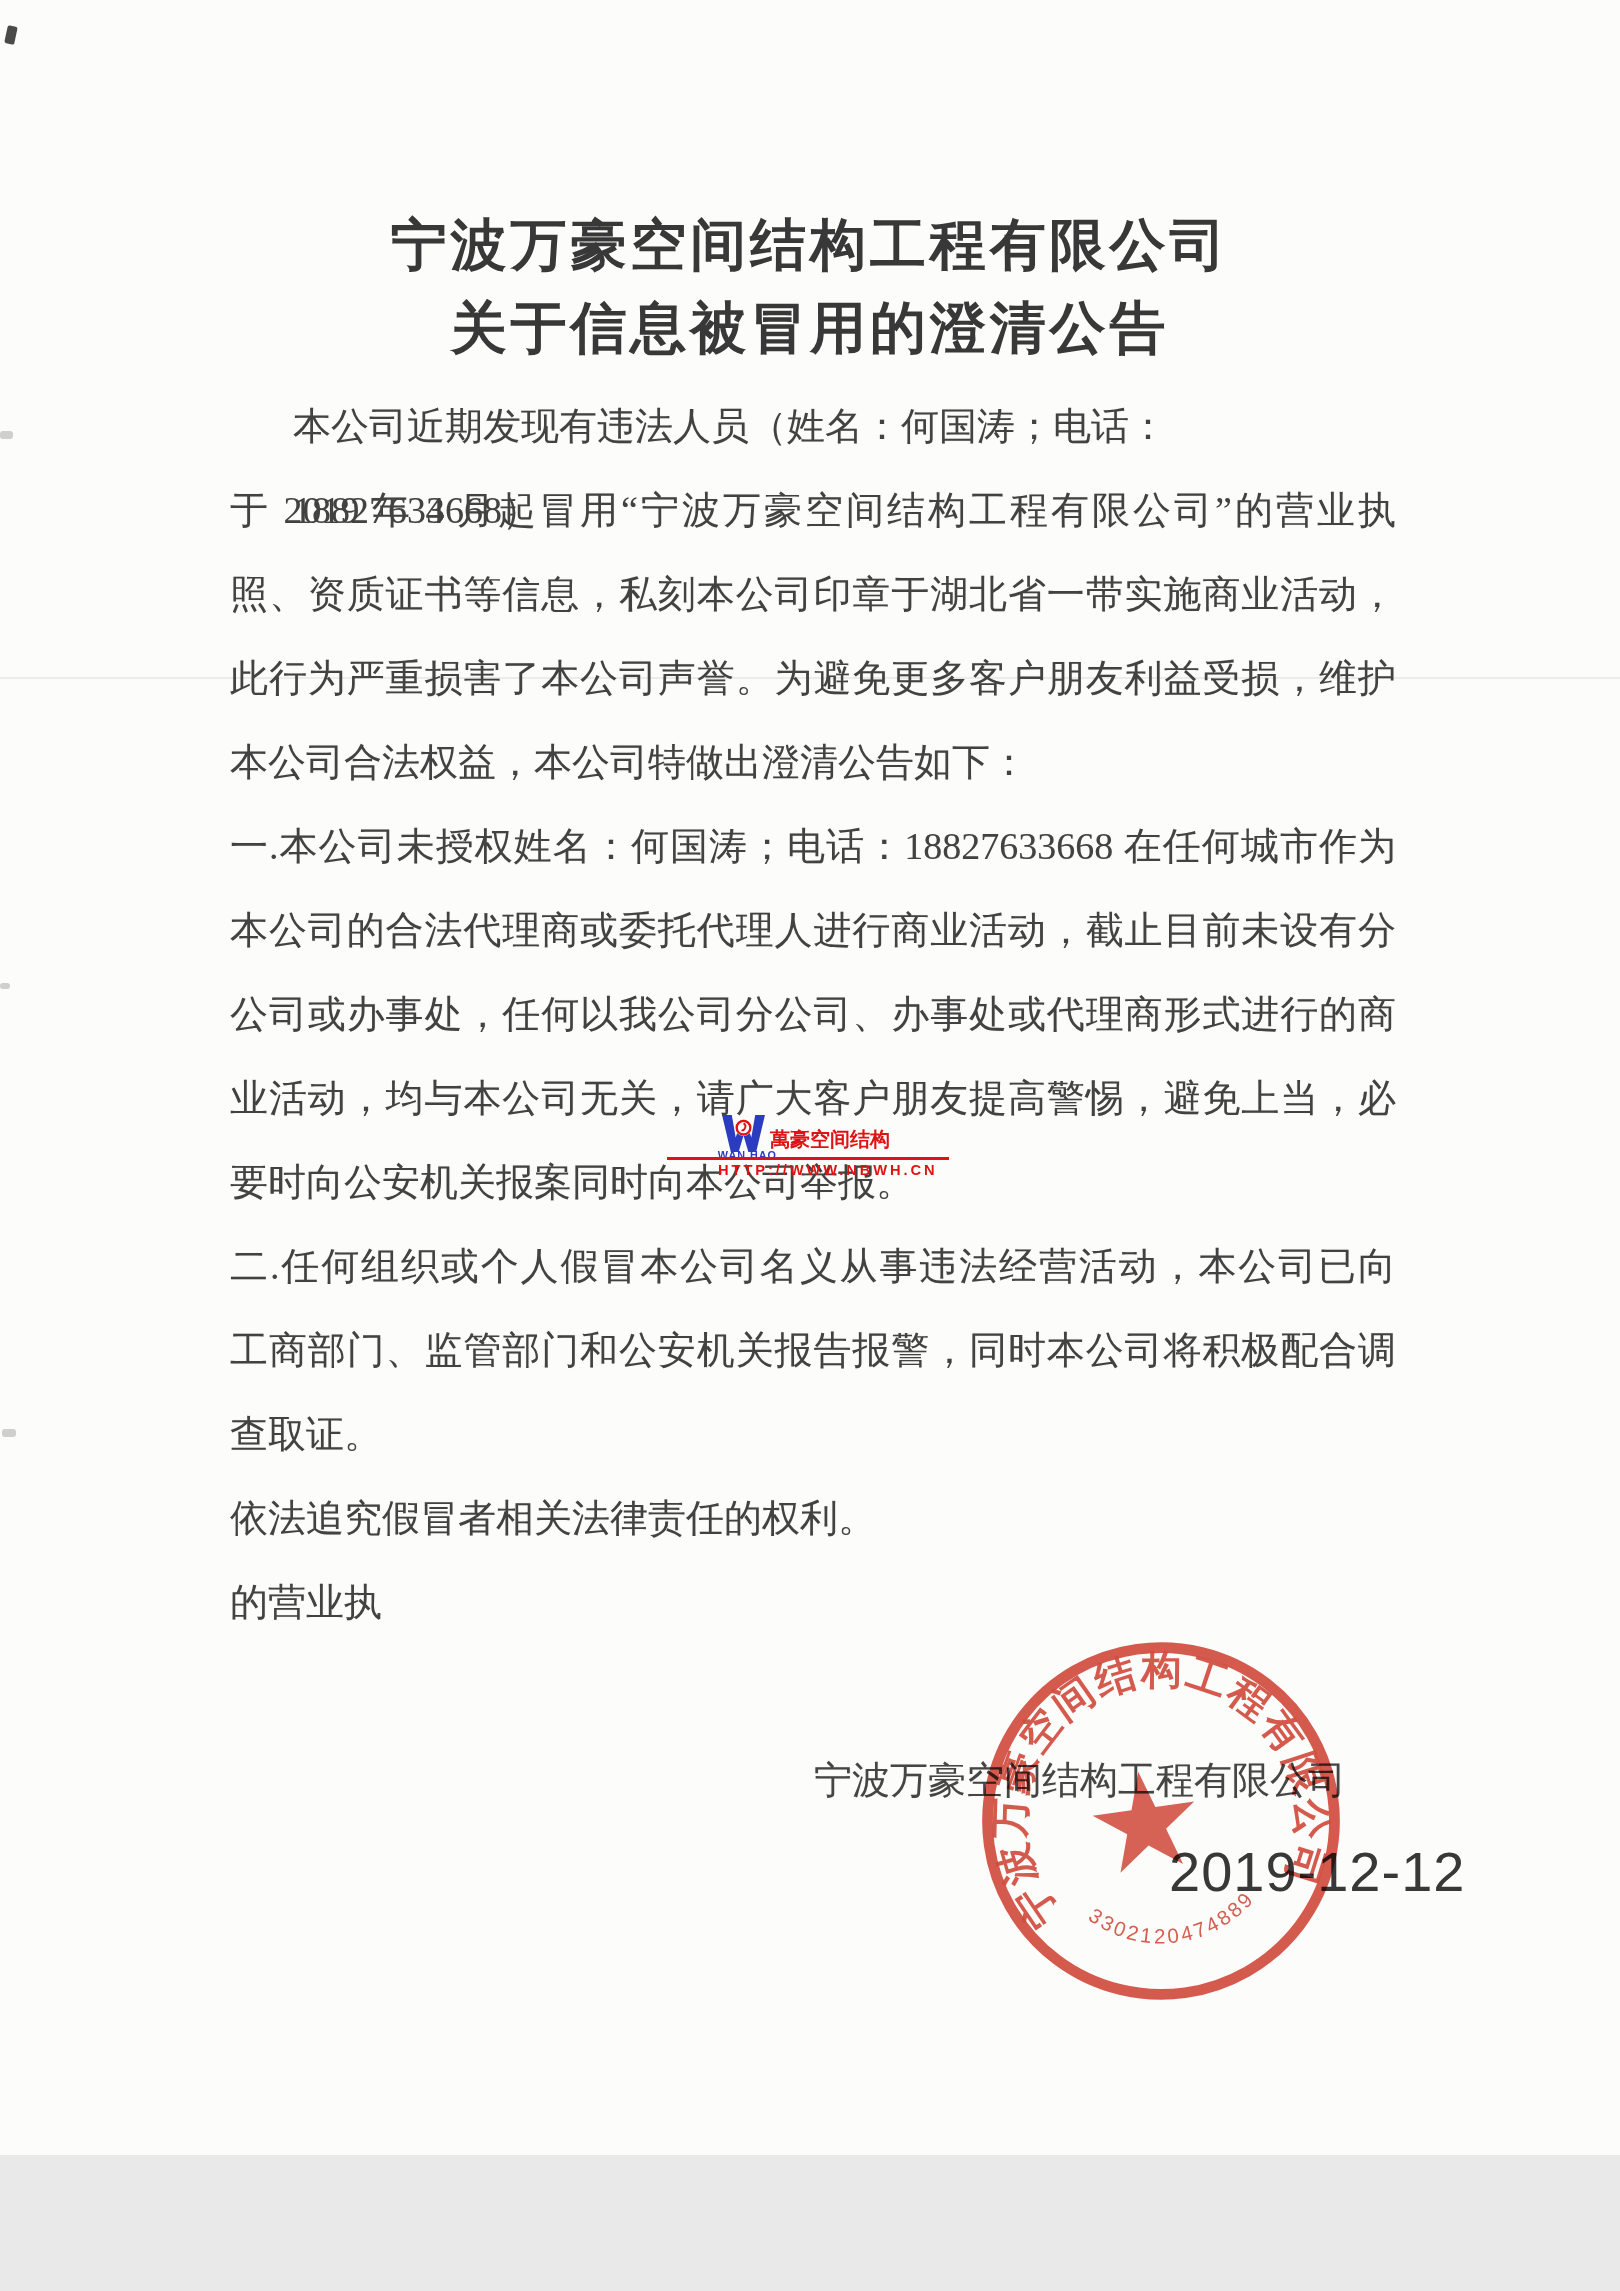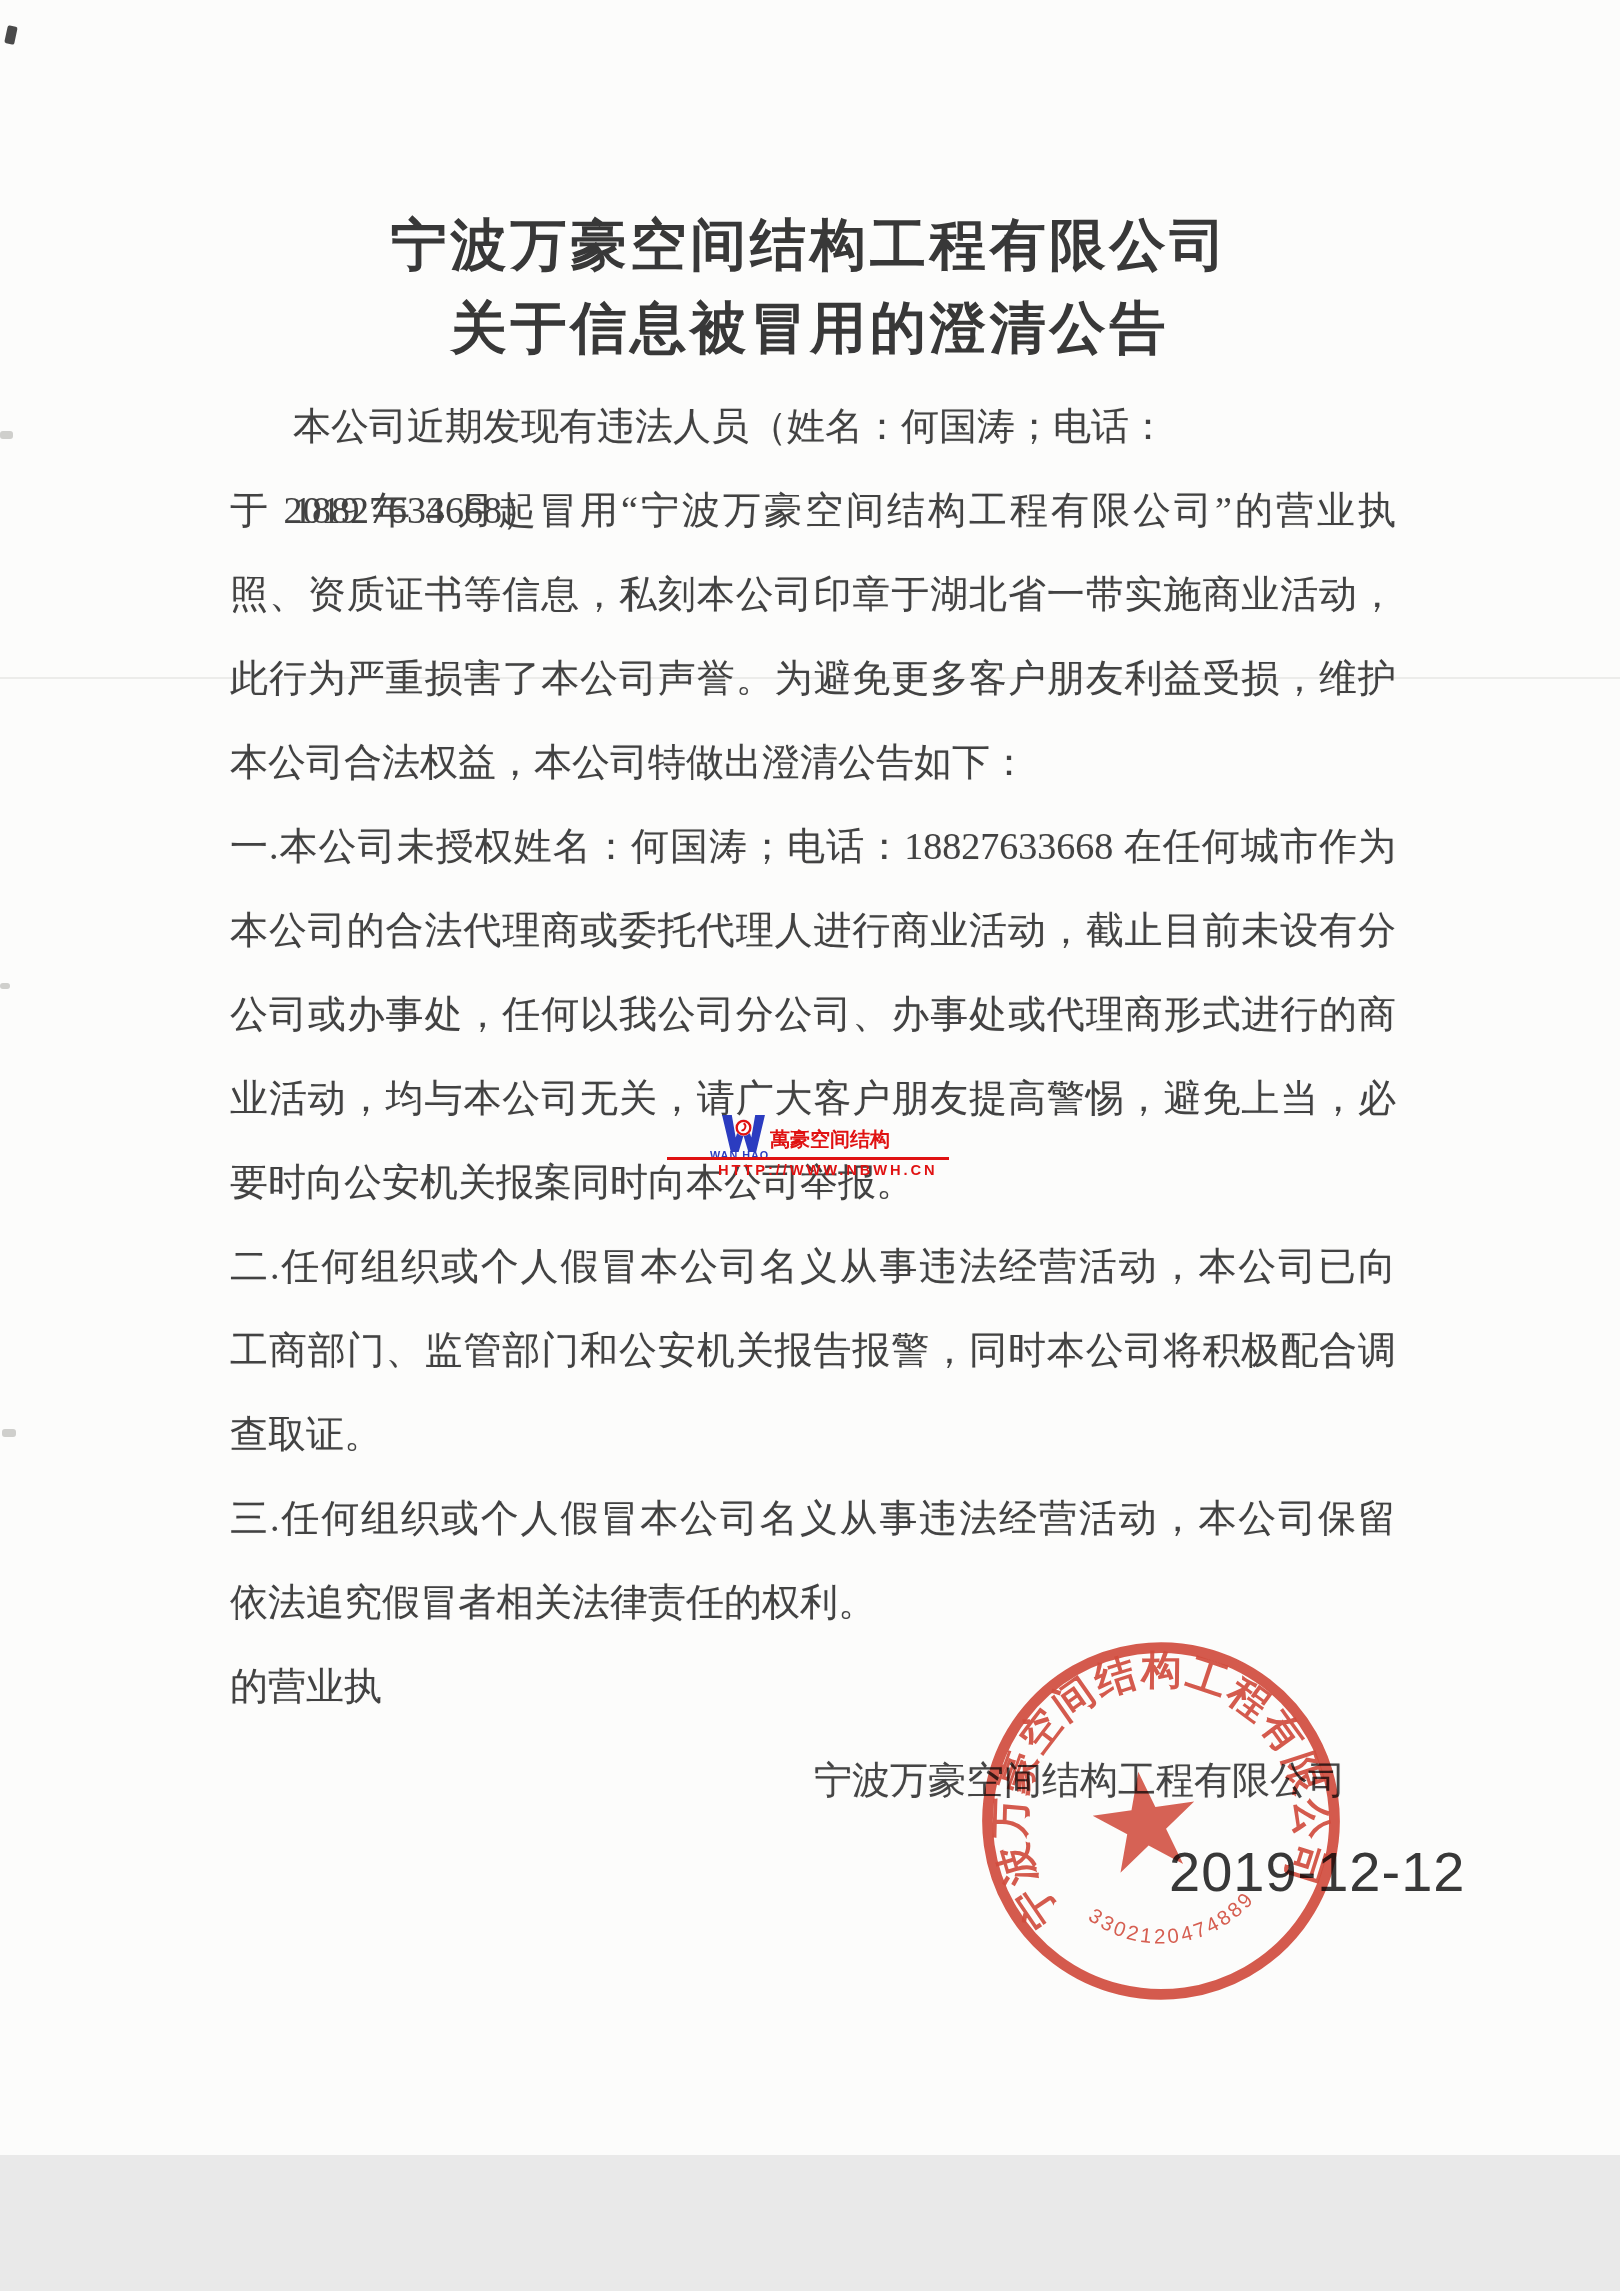--- a/index.html
+++ b/index.html
@@ -44,21 +44,21 @@
   }
   .issue-date{
     position:absolute;left:1169px;top:1839px;
     font-family:"Liberation Sans","DejaVu Sans",sans-serif;
     font-size:56px;color:#383838;letter-spacing:1px;white-space:nowrap;
   }
   
   .watermark{position:absolute;left:667px;top:1106px;width:294px;height:78px;}
   .wm-logo{position:absolute;left:54px;top:7.8px;width:45px;height:39px;}
   .wm-caption{
-    position:absolute;left:43px;top:43px;width:67px;text-align:left;
+    position:absolute;left:43px;top:43px;width:67px;text-align:right;
     font-family:"Liberation Sans","DejaVu Sans",sans-serif;
     font-size:10.8px;font-weight:700;letter-spacing:1px;color:var(--wm-blue,#2b3cc0);
   }
   .wm-brand{
     position:absolute;left:103px;top:19.6px;
     font-family:"Liberation Sans","DejaVu Sans",sans-serif;
     font-size:20px;font-weight:700;color:var(--wm-red,#e01212);
     letter-spacing:0px;white-space:nowrap;
   }
   .wm-underline{position:absolute;left:0;top:51px;width:282px;height:2.9px;background:var(--wm-red,#e01212);}
@@ -97,21 +97,20 @@
       <div class="line j" style="">此行为严重损害了本公司声誉。为避免更多客户朋友利益受损，维护</div>
       <div class="line" style="">本公司合法权益，本公司特做出澄清公告如下：</div>
       <div class="line j" style="">一.本公司未授权姓名：何国涛；电话：18827633668 在任何城市作为</div>
       <div class="line j" style="">本公司的合法代理商或委托代理人进行商业活动，截止目前未设有分</div>
       <div class="line j" style="">公司或办事处，任何以我公司分公司、办事处或代理商形式进行的商</div>
       <div class="line j" style="">业活动，均与本公司无关，请广大客户朋友提高警惕，避免上当，必</div>
       <div class="line" style="">要时向公安机关报案同时向本公司举报。</div>
       <div class="line j" style="">二.任何组织或个人假冒本公司名义从事违法经营活动，本公司已向</div>
       <div class="line j" style="">工商部门、监管部门和公安机关报告报警，同时本公司将积极配合调</div>
       <div class="line" style="">查取证。</div>
-      <div class="line j" style="">三.任何组织或个人假冒本公司名义从事违法经营活动，本公司保留</div>
       <div class="line" style="">依法追究假冒者相关法律责任的权利。</div>
       <div class="line" style="">的营业执</div>
     </div>
 
   <div class="watermark">
     <svg class="wm-logo" viewBox="0 0 46 40">
       <path d="M1 1 L11 1 L15 24 L21 6 L25 6 L31 24 L35 1 L45 1 L36 39 L28 39 L23 22 L18 39 L10 39 Z" fill="var(--wm-blue,#2b3cc0)"></path>
       <circle cx="23" cy="14" r="8.5" fill="#ffffff"></circle>
       <circle cx="23" cy="14" r="7" fill="none" stroke="var(--wm-red,#e01212)" stroke-width="2.4"></circle>
       <path d="M23 9.5 q3 1.5 1.5 5 q-1.5 3 -3.5 2" fill="none" stroke="var(--wm-red,#e01212)" stroke-width="2"></path>

